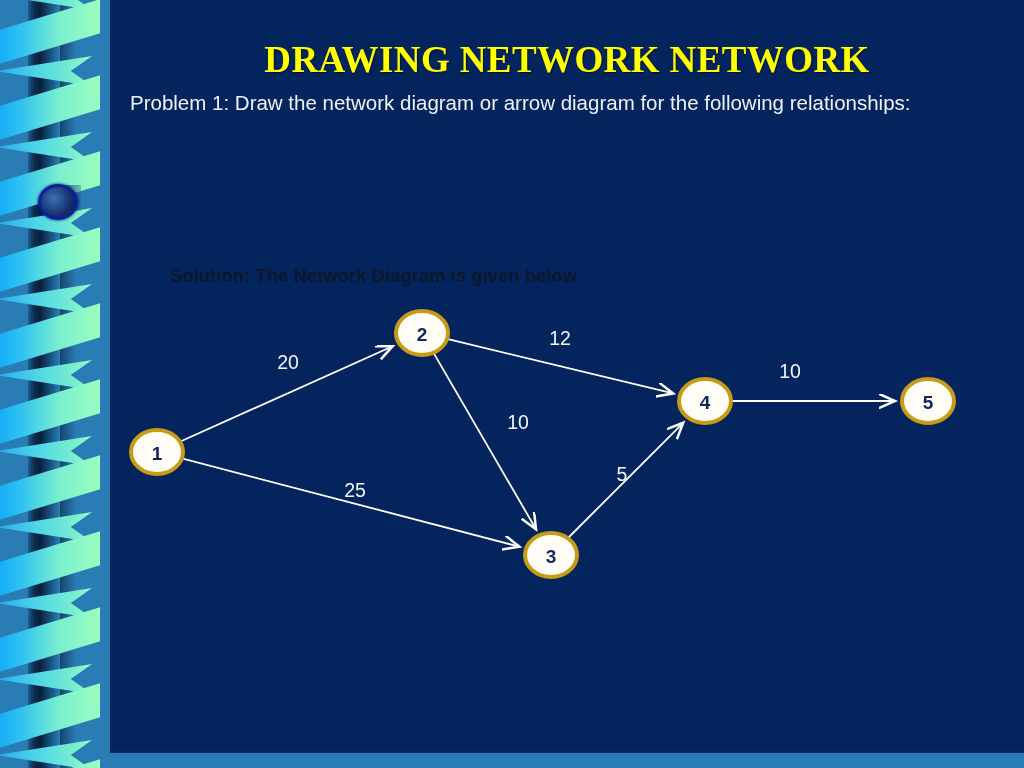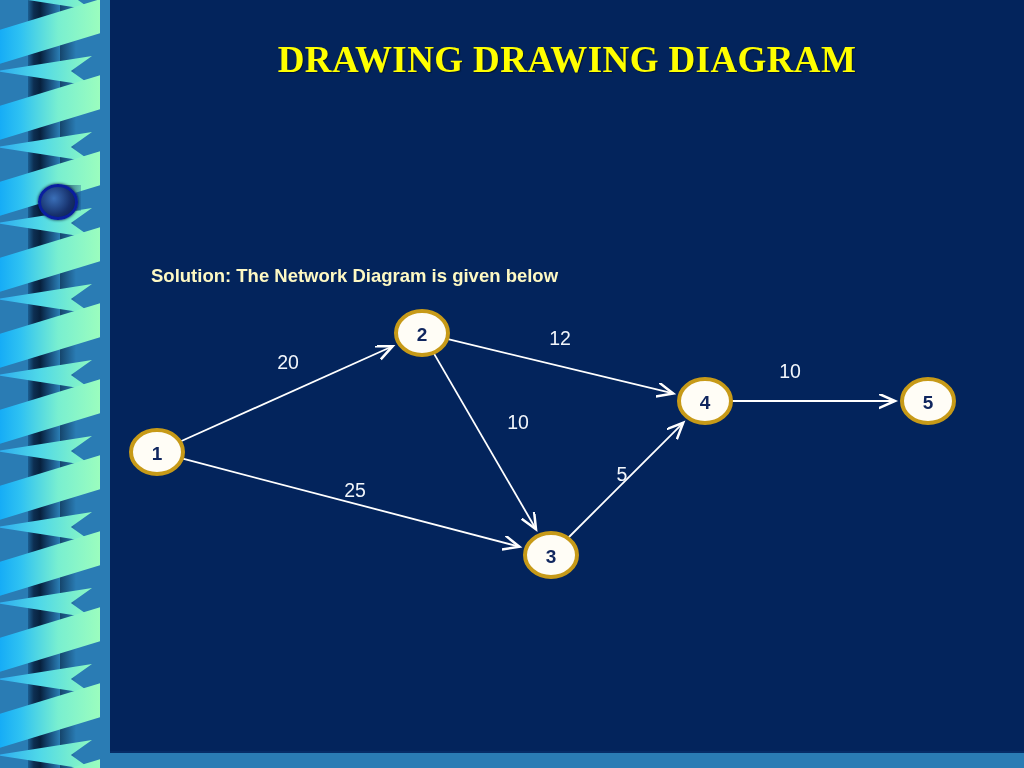--- a/index.html
+++ b/index.html
@@ -177,25 +177,25 @@
   .data-table td.val {
     width: 107px;
     text-align: center;
     font-size: 17px;
     font-weight: normal;
   }
 
   
   .solution-caption {
     position: absolute;
-    left: 151px;
+    left: 170px;
     top: 265px;
     font-size: 18.5px;
     font-weight: bold;
-    color: #fef9c3;
+    color: #0f172a;
   }
 
   
   .diagram {
     position: absolute;
     left: 110px;
     top: 290px;
     width: 914px;
     height: 330px;
   }
@@ -259,22 +259,23 @@
         <div class="ribbon-wedge" style="top: 664px;"></div>
         <div class="ribbon-band" style="top: 700px;"></div>
         <div class="ribbon-wedge" style="top: 740px;"></div>
         <div class="ribbon-band" style="top: 776px;"></div>
       </div>
     <div class="sidebar-bullet-box"></div>
     <div class="sidebar-bullet"></div>
     <div class="ribbon-divider"></div>
   </div>
 
-  <div class="slide-title">DRAWING DRAWING DIAGRAM</div>
-
+  <div class="slide-title">DRAWING NETWORK NETWORK</div>
+
+  <div class="problem-text">Problem 1:  Draw the network diagram or arrow diagram for the following relationships:</div>
 
 
   <div class="solution-caption">Solution:  The Network Diagram is given below</div>
 
   <div class="diagram">
     <svg id="diagram-svg" width="914" height="330" viewBox="0 0 914 330">
       <defs>
         <marker id="arrow" markerWidth="11" markerHeight="11" refX="9" refY="4" orient="auto" markerUnits="strokeWidth">
           <path d="M0,0 L9,4 L0,8" fill="none" stroke="#ffffff" stroke-width="1.4"></path>
         </marker>

